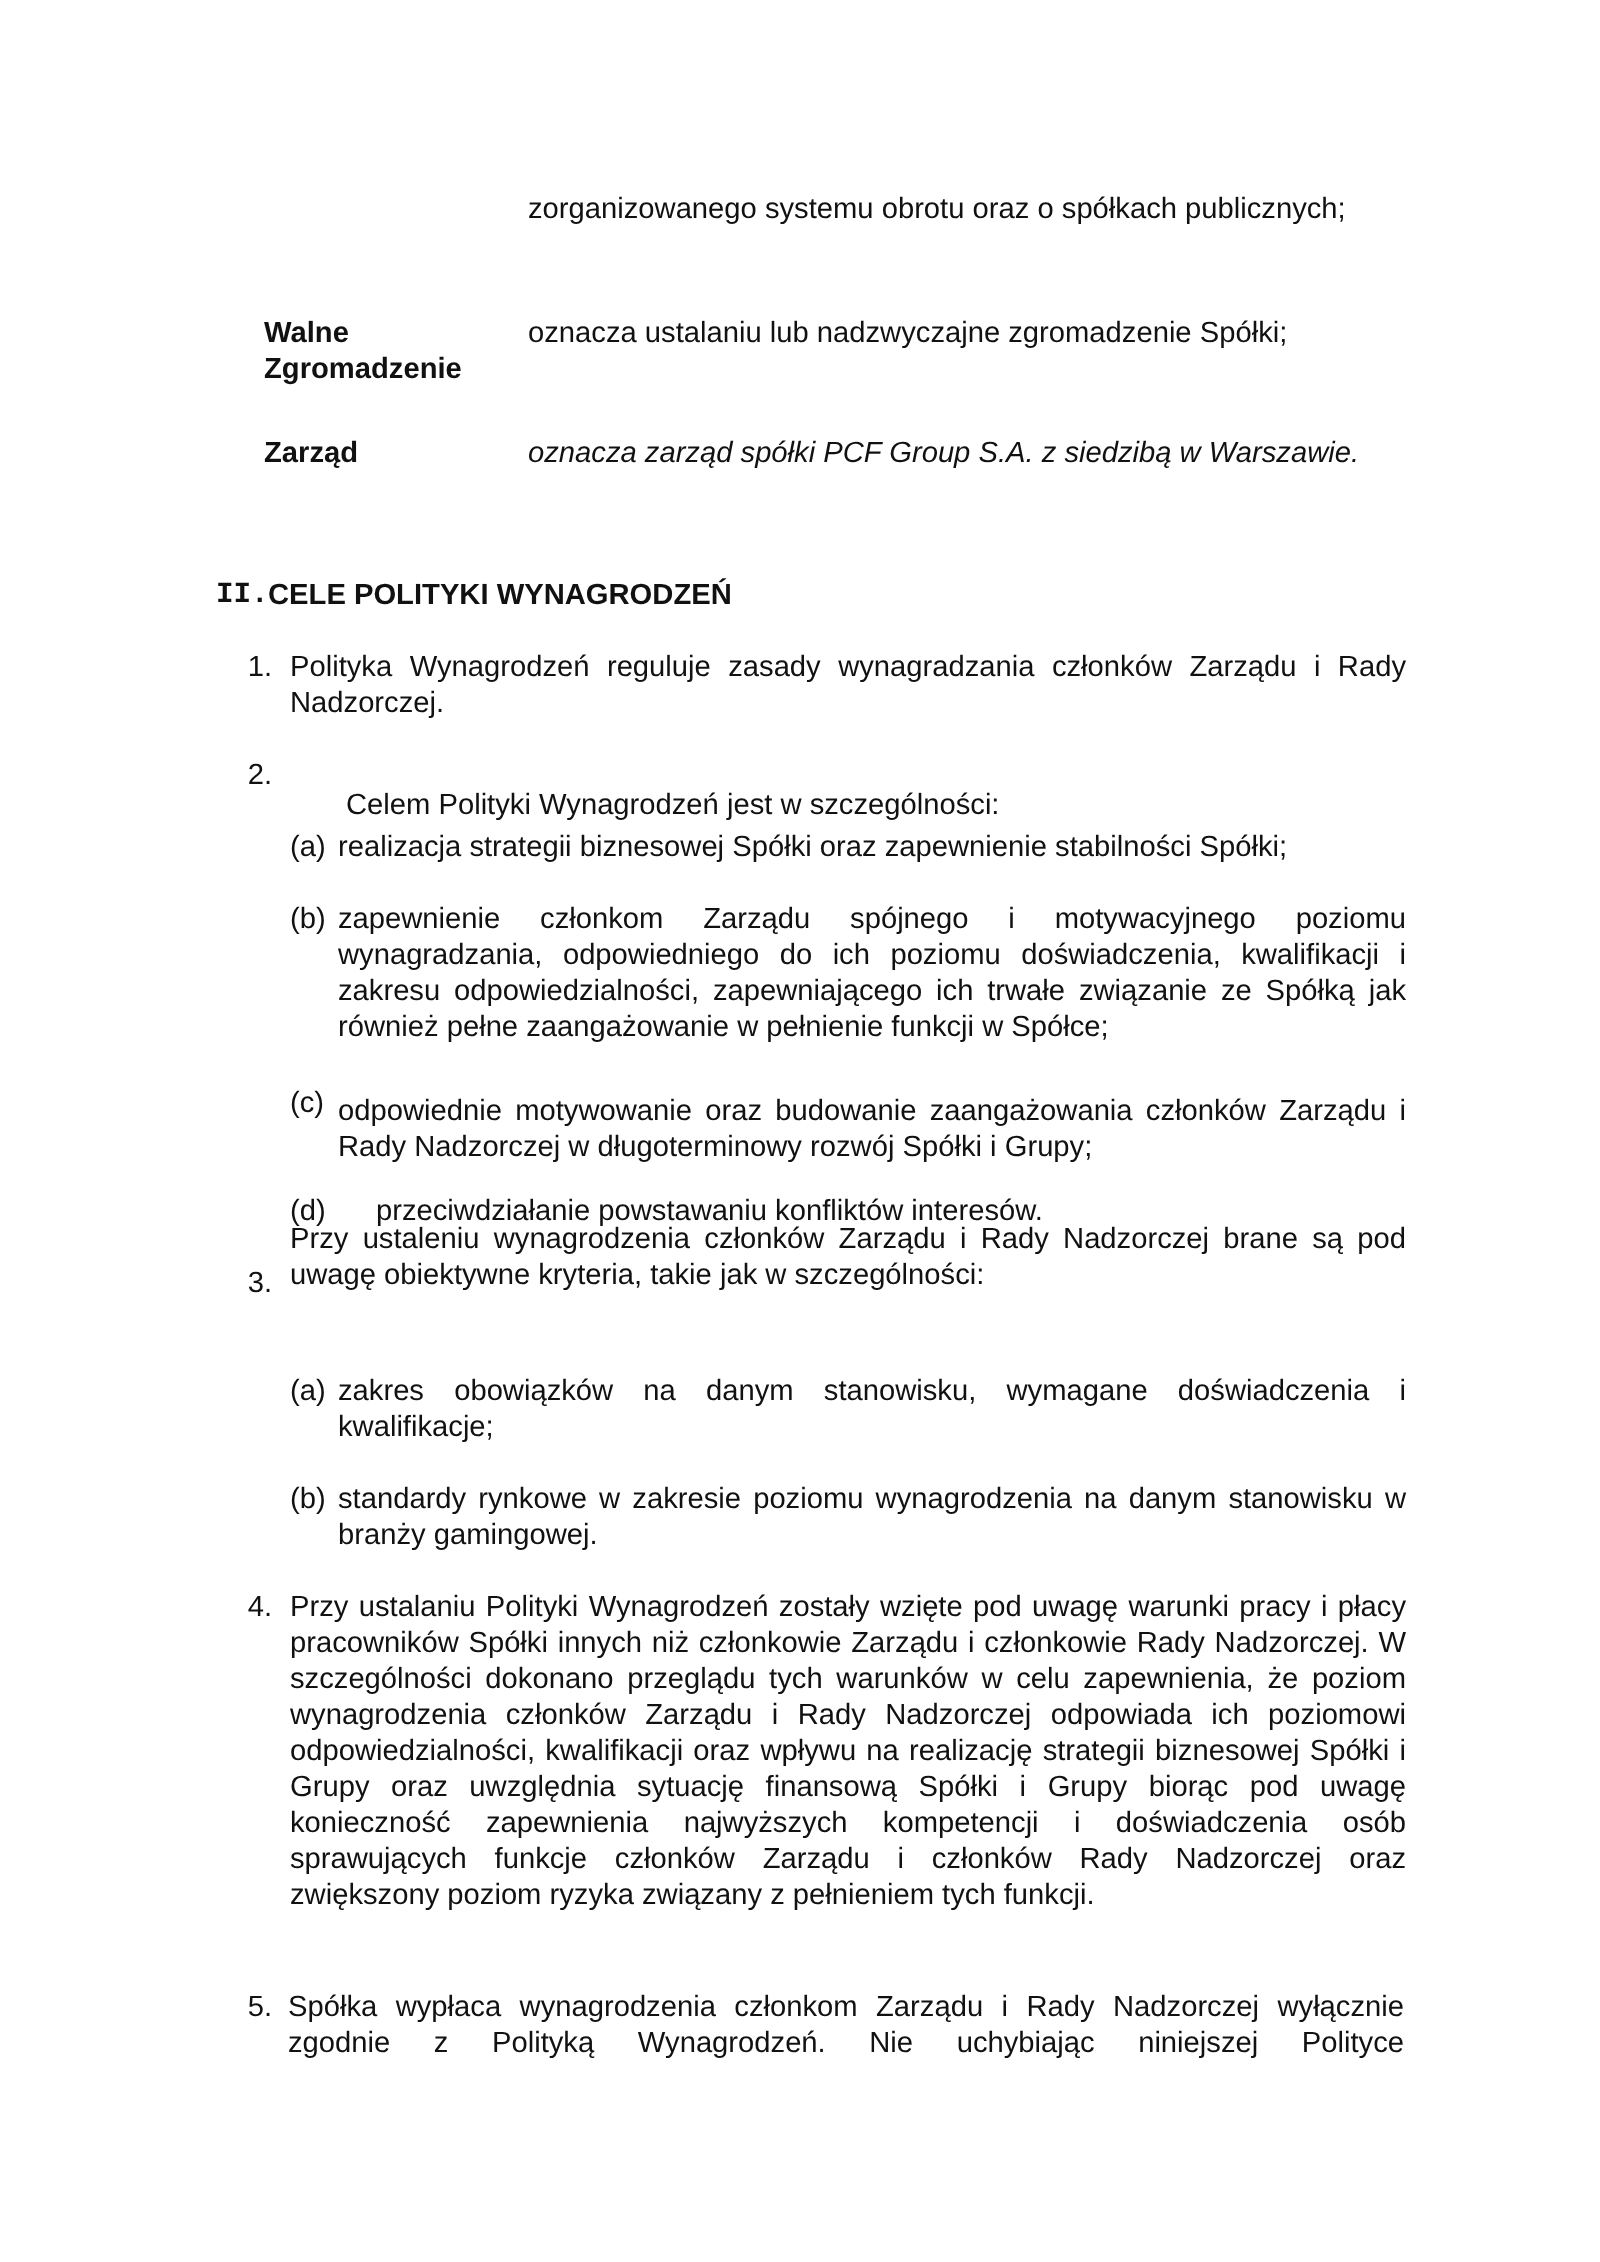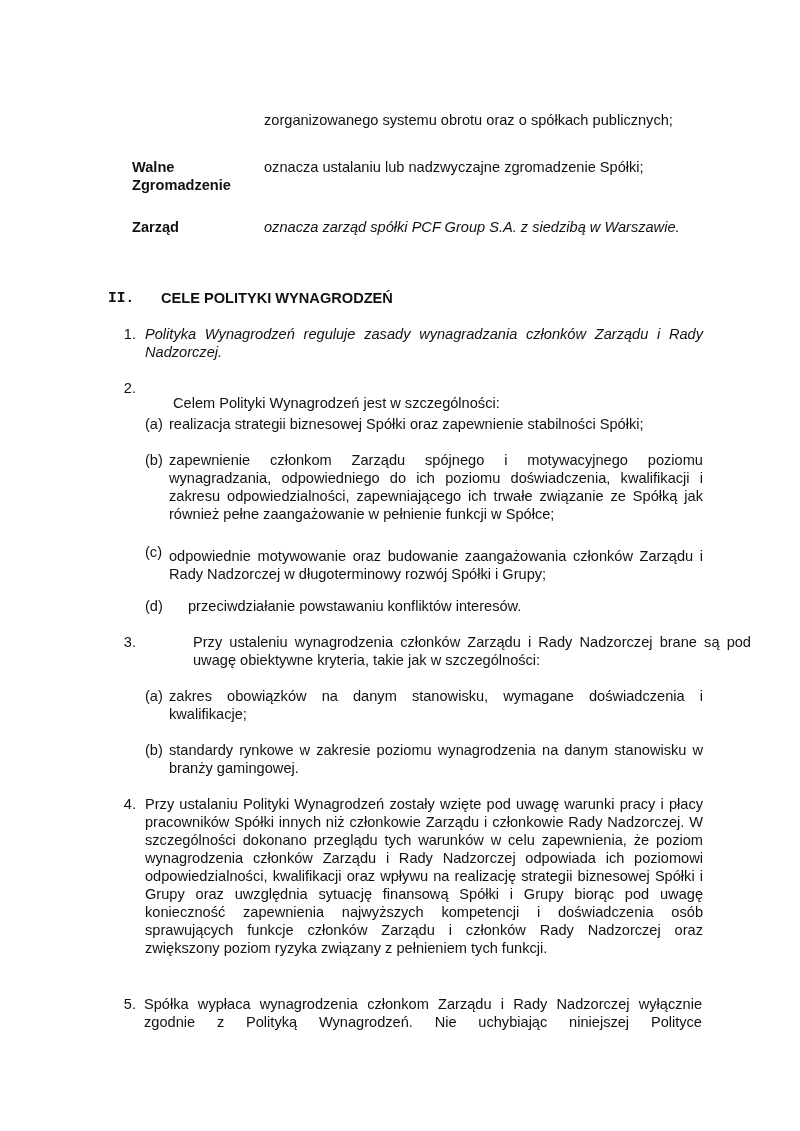--- a/index.html
+++ b/index.html
@@ -10,51 +10,51 @@
   .bold { font-weight: bold; }
   .def-term { left: 104px; width: 140px; margin-left: 28px; }
   .def-text { left: 264px; width: 432px; }
   .num { width: 20px; text-align: right; }
   .sub-label { width: 24px; }
   p { margin: 0; }
 </style>
 </head>
 <body>
 
-<p class="abs def-text just" style="top:111px;">zorganizowanego systemu obrotu oraz o spółkach publicznych;</p>
+<p class="abs def-text just" style="top:96px;">zorganizowanego systemu obrotu oraz o spółkach publicznych;</p>
 
 <p class="abs def-term bold" style="top:158px; width:120px;">Walne Zgromadzenie</p>
 <p class="abs def-text just" style="top:158px;">oznacza ustalaniu lub nadzwyczajne zgromadzenie Spółki;</p>
 
 <p class="abs def-term bold" style="top:218px;">Zarząd</p>
 <p class="abs def-text just" style="top:218px;font-style:italic;">oznacza zarząd spółki PCF Group S.A. z siedzibą w Warszawie.</p>
 
 <p class="abs bold" style="top:289px; left:108px;font-family:Liberation Mono, monospace;">II.</p>
-<p class="abs bold" style="top:289px; left:161px;">CELE POLITYKI WYNAGRODZEŃ</p>
+<p class="abs bold" style="top:289px; left:134px;">CELE POLITYKI WYNAGRODZEŃ</p>
 
 <p class="abs num" style="top:325px; left:116px;">1.</p>
-<p class="abs just" style="top:325px; left:145px; width:558px;font-style:italic;">Polityka Wynagrodzeń reguluje zasady wynagradzania członków Zarządu i Rady Nadzorczej.</p>
+<p class="abs just" style="top:325px; left:145px; width:558px;">Polityka Wynagrodzeń reguluje zasady wynagradzania członków Zarządu i Rady Nadzorczej.</p>
 
 <p class="abs num" style="top:379px; left:116px;">2.</p>
 <p class="abs" style="top:394px; left:145px; width:558px;margin-left:28px;">Celem Polityki Wynagrodzeń jest w szczególności:</p>
 
 <p class="abs sub-label" style="top:415px; left:145px;">(a)</p>
 <p class="abs just" style="top:415px; left:169px; width:534px;">realizacja strategii biznesowej Spółki oraz zapewnienie stabilności Spółki;</p>
 
 <p class="abs sub-label" style="top:451px; left:145px;">(b)</p>
 <p class="abs just" style="top:451px; left:169px; width:534px;">zapewnienie członkom Zarządu spójnego i motywacyjnego poziomu wynagradzania, odpowiedniego do ich poziomu doświadczenia, kwalifikacji i zakresu odpowiedzialności, zapewniającego ich trwałe związanie ze Spółką jak również pełne zaangażowanie w pełnienie funkcji w Spółce;</p>
 
 <p class="abs sub-label" style="top:543px; left:145px;">(c)</p>
 <p class="abs just" style="top:547px; left:169px; width:534px;">odpowiednie motywowanie oraz budowanie zaangażowania członków Zarządu i Rady Nadzorczej w długoterminowy rozwój Spółki i Grupy;</p>
 
 <p class="abs sub-label" style="top:597px; left:145px;">(d)</p>
 <p class="abs just" style="top:597px; left:169px; width:534px;margin-left:19px;">przeciwdziałanie powstawaniu konfliktów interesów.</p>
 
 <p class="abs num" style="top:633px; left:116px;">3.</p>
-<p class="abs just" style="top:633px; left:145px; width:558px;margin-left:48px;">Przy ustaleniu wynagrodzenia członków Zarządu i Rady Nadzorczej brane są pod uwagę obiektywne kryteria, takie jak w szczególności:</p>
+<p class="abs just" style="top:611px; left:145px; width:558px;">Przy ustaleniu wynagrodzenia członków Zarządu i Rady Nadzorczej brane są pod uwagę obiektywne kryteria, takie jak w szczególności:</p>
 
 <p class="abs sub-label" style="top:687px; left:145px;">(a)</p>
 <p class="abs just" style="top:687px; left:169px; width:534px;">zakres obowiązków na danym stanowisku, wymagane doświadczenia i kwalifikacje;</p>
 
 <p class="abs sub-label" style="top:741px; left:145px;">(b)</p>
 <p class="abs just" style="top:741px; left:169px; width:534px;">standardy rynkowe w zakresie poziomu wynagrodzenia na danym stanowisku w branży gamingowej.</p>
 
 <p class="abs num" style="top:795px; left:116px;">4.</p>
 <p class="abs just" style="top:795px; left:145px; width:558px;">Przy ustalaniu Polityki Wynagrodzeń zostały wzięte pod uwagę warunki pracy i płacy pracowników Spółki innych niż członkowie Zarządu i członkowie Rady Nadzorczej. W szczególności dokonano przeglądu tych warunków w celu zapewnienia, że poziom wynagrodzenia członków Zarządu i Rady Nadzorczej odpowiada ich poziomowi odpowiedzialności, kwalifikacji oraz wpływu na realizację strategii biznesowej Spółki i Grupy oraz uwzględnia sytuację finansową Spółki i Grupy biorąc pod uwagę konieczność zapewnienia najwyższych kompetencji i doświadczenia osób sprawujących funkcje członków Zarządu i członków Rady Nadzorczej oraz zwiększony poziom ryzyka związany z pełnieniem tych funkcji.</p>
 

